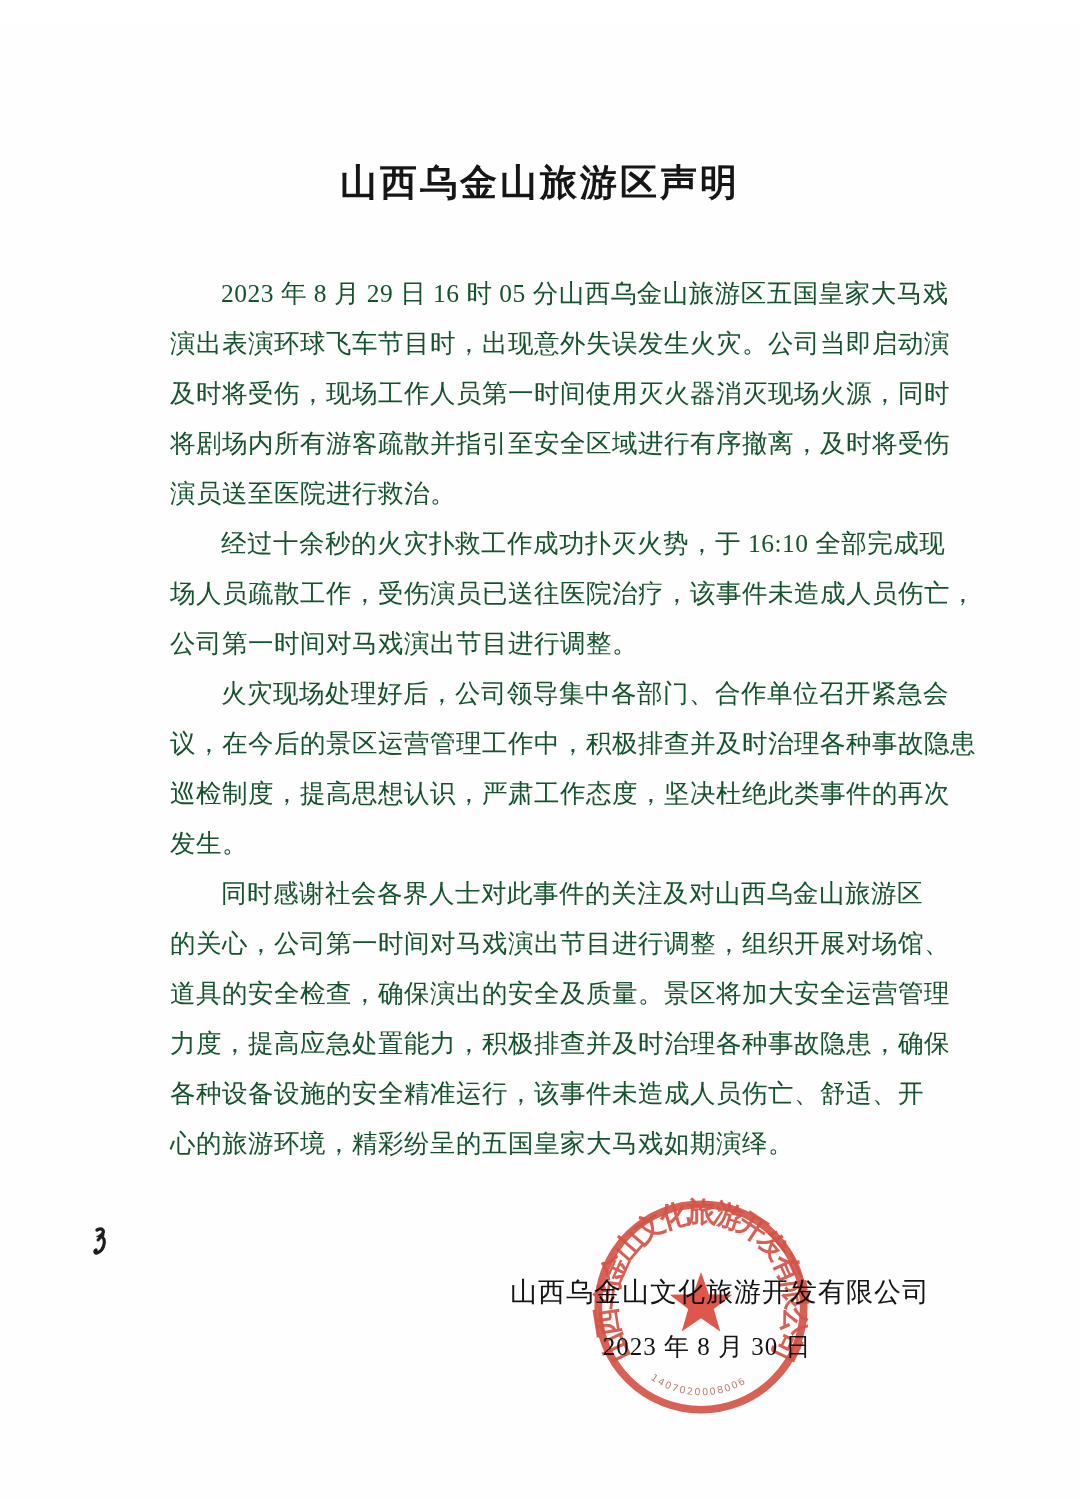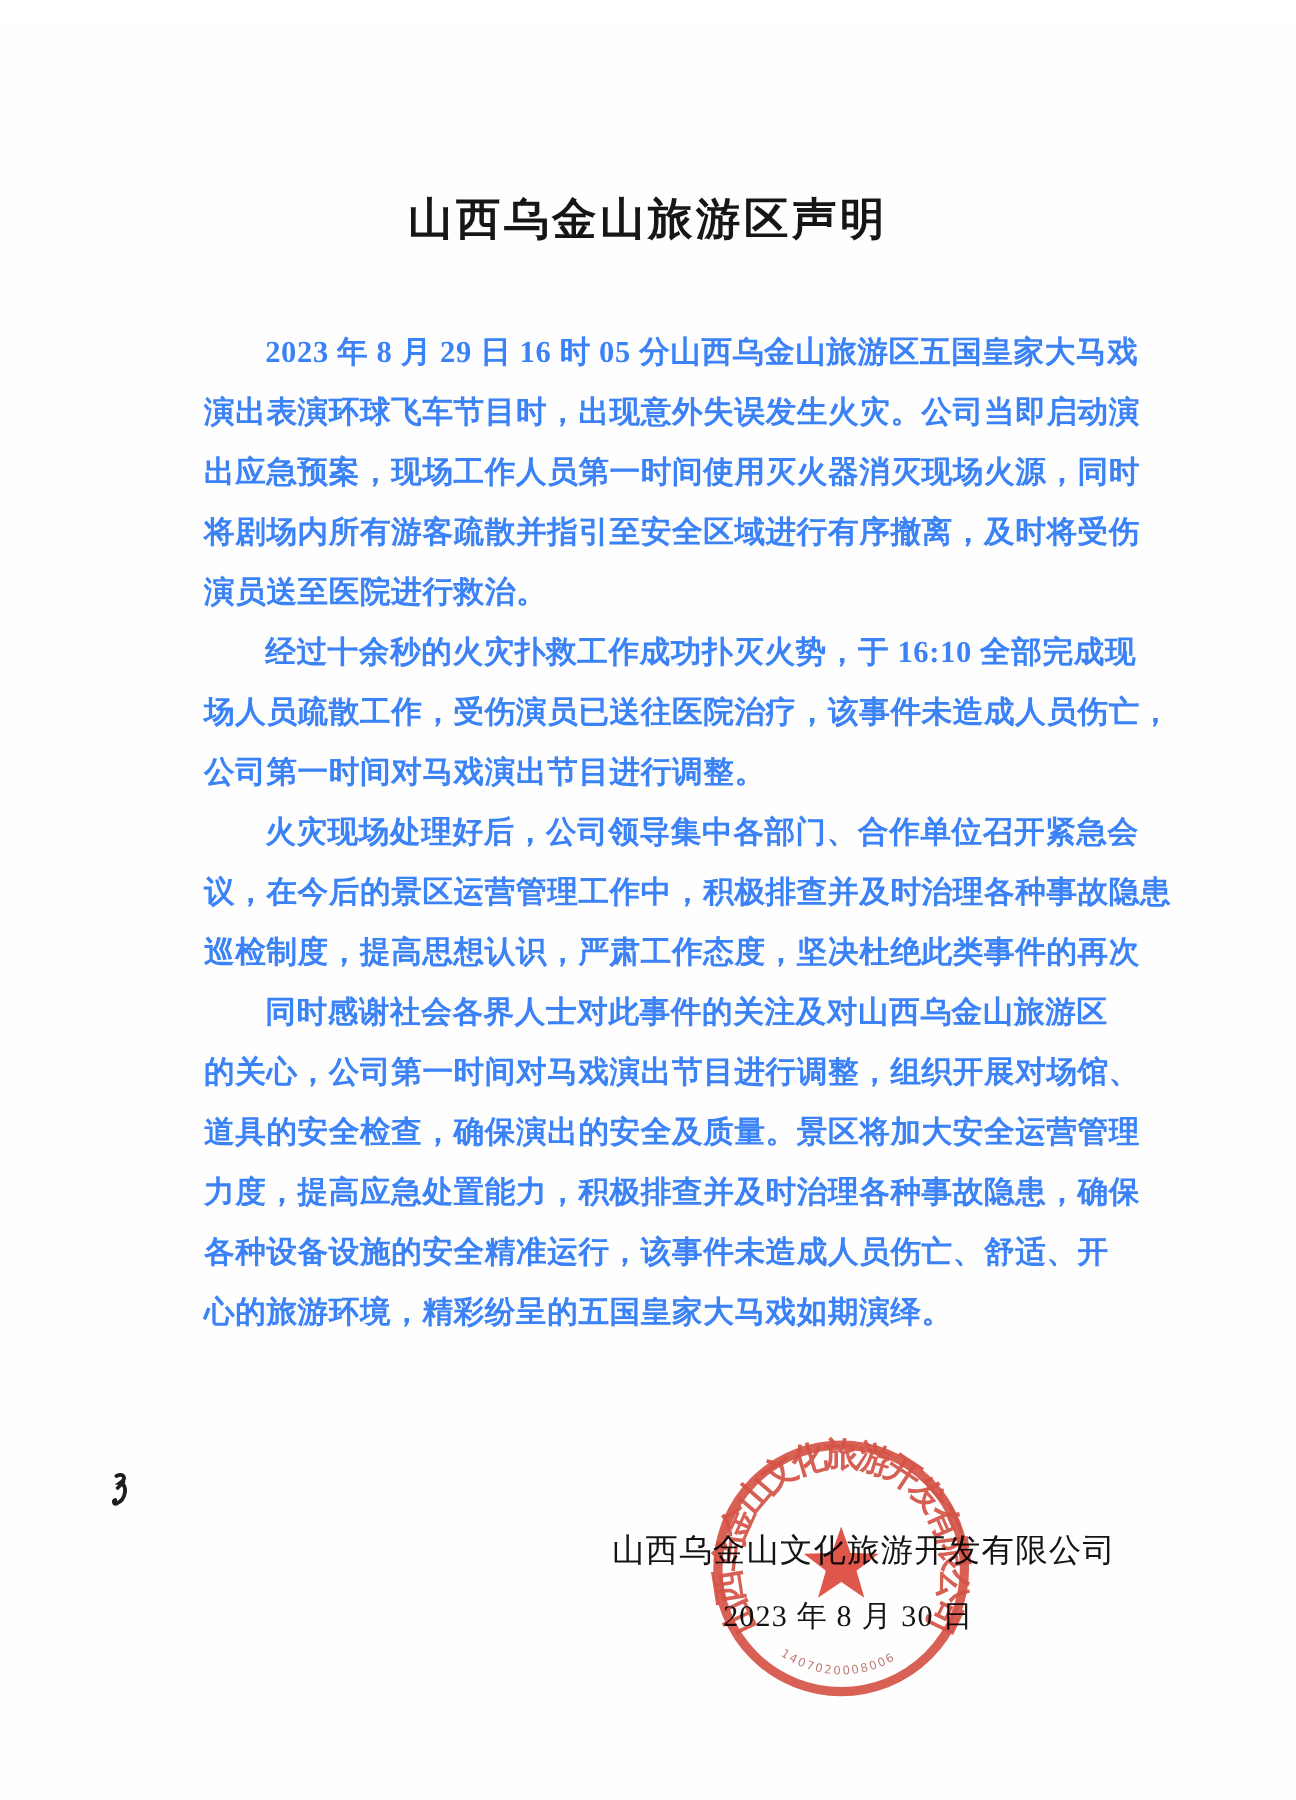--- a/index.html
+++ b/index.html
@@ -35,22 +35,21 @@
     width: 742px;
   }
   .line {
     height: 50px;
     line-height: 50px;
     font-size: 25.5px;
     letter-spacing: 0.5px;
     text-align: justify;
     text-align-last: justify;
     white-space: nowrap;
-    color: #3b82f6;
-    font-weight: bold;
+    color: #14532d;
   }
   .line.first {
     text-indent: 2em;
   }
   .line.last {
     text-align-last: left;
   }
   .signature-company {
     position: absolute;
     top: 1252px;
@@ -111,31 +110,32 @@
 <body>
 
 <div class="page">
 
   <div class="doc-title">山西乌金山旅游区声明</div>
 
   <div class="body-text">
 
     <div class="line first">2023 年 8 月 29 日 16 时 05 分山西乌金山旅游区五国皇家大马戏</div>
     <div class="line">演出表演环球飞车节目时，出现意外失误发生火灾。公司当即启动演</div>
-    <div class="line">出应急预案，现场工作人员第一时间使用灭火器消灭现场火源，同时</div>
+    <div class="line">及时将受伤，现场工作人员第一时间使用灭火器消灭现场火源，同时</div>
     <div class="line">将剧场内所有游客疏散并指引至安全区域进行有序撤离，及时将受伤</div>
     <div class="line last">演员送至医院进行救治。</div>
 
     <div class="line first">经过十余秒的火灾扑救工作成功扑灭火势，于 16:10 全部完成现</div>
     <div class="line">场人员疏散工作，受伤演员已送往医院治疗，该事件未造成人员伤亡，</div>
     <div class="line last">公司第一时间对马戏演出节目进行调整。</div>
 
     <div class="line first">火灾现场处理好后，公司领导集中各部门、合作单位召开紧急会</div>
     <div class="line">议，在今后的景区运营管理工作中，积极排查并及时治理各种事故隐患</div>
     <div class="line">巡检制度，提高思想认识，严肃工作态度，坚决杜绝此类事件的再次</div>
+    <div class="line last">发生。</div>
 
     <div class="line first">同时感谢社会各界人士对此事件的关注及对山西乌金山旅游区</div>
     <div class="line">的关心，公司第一时间对马戏演出节目进行调整，组织开展对场馆、</div>
     <div class="line">道具的安全检查，确保演出的安全及质量。景区将加大安全运营管理</div>
     <div class="line">力度，提高应急处置能力，积极排查并及时治理各种事故隐患，确保</div>
     <div class="line">各种设备设施的安全精准运行，该事件未造成人员伤亡、舒适、开</div>
     <div class="line last">心的旅游环境，精彩纷呈的五国皇家大马戏如期演绎。</div>
   </div>
 
   <div class="signature-company">山西乌金山文化旅游开发有限公司</div>

